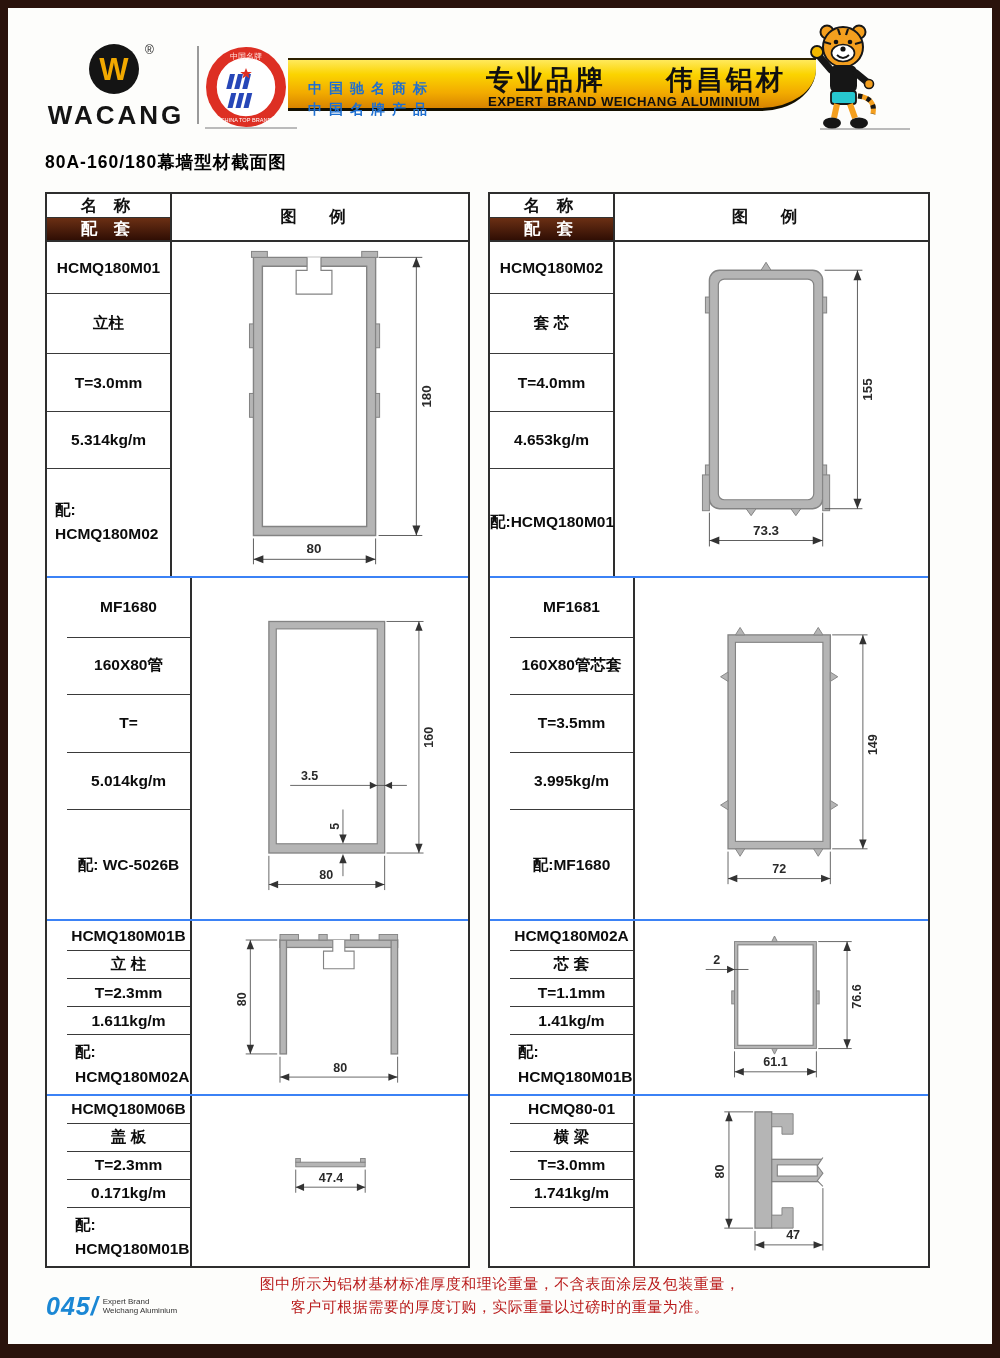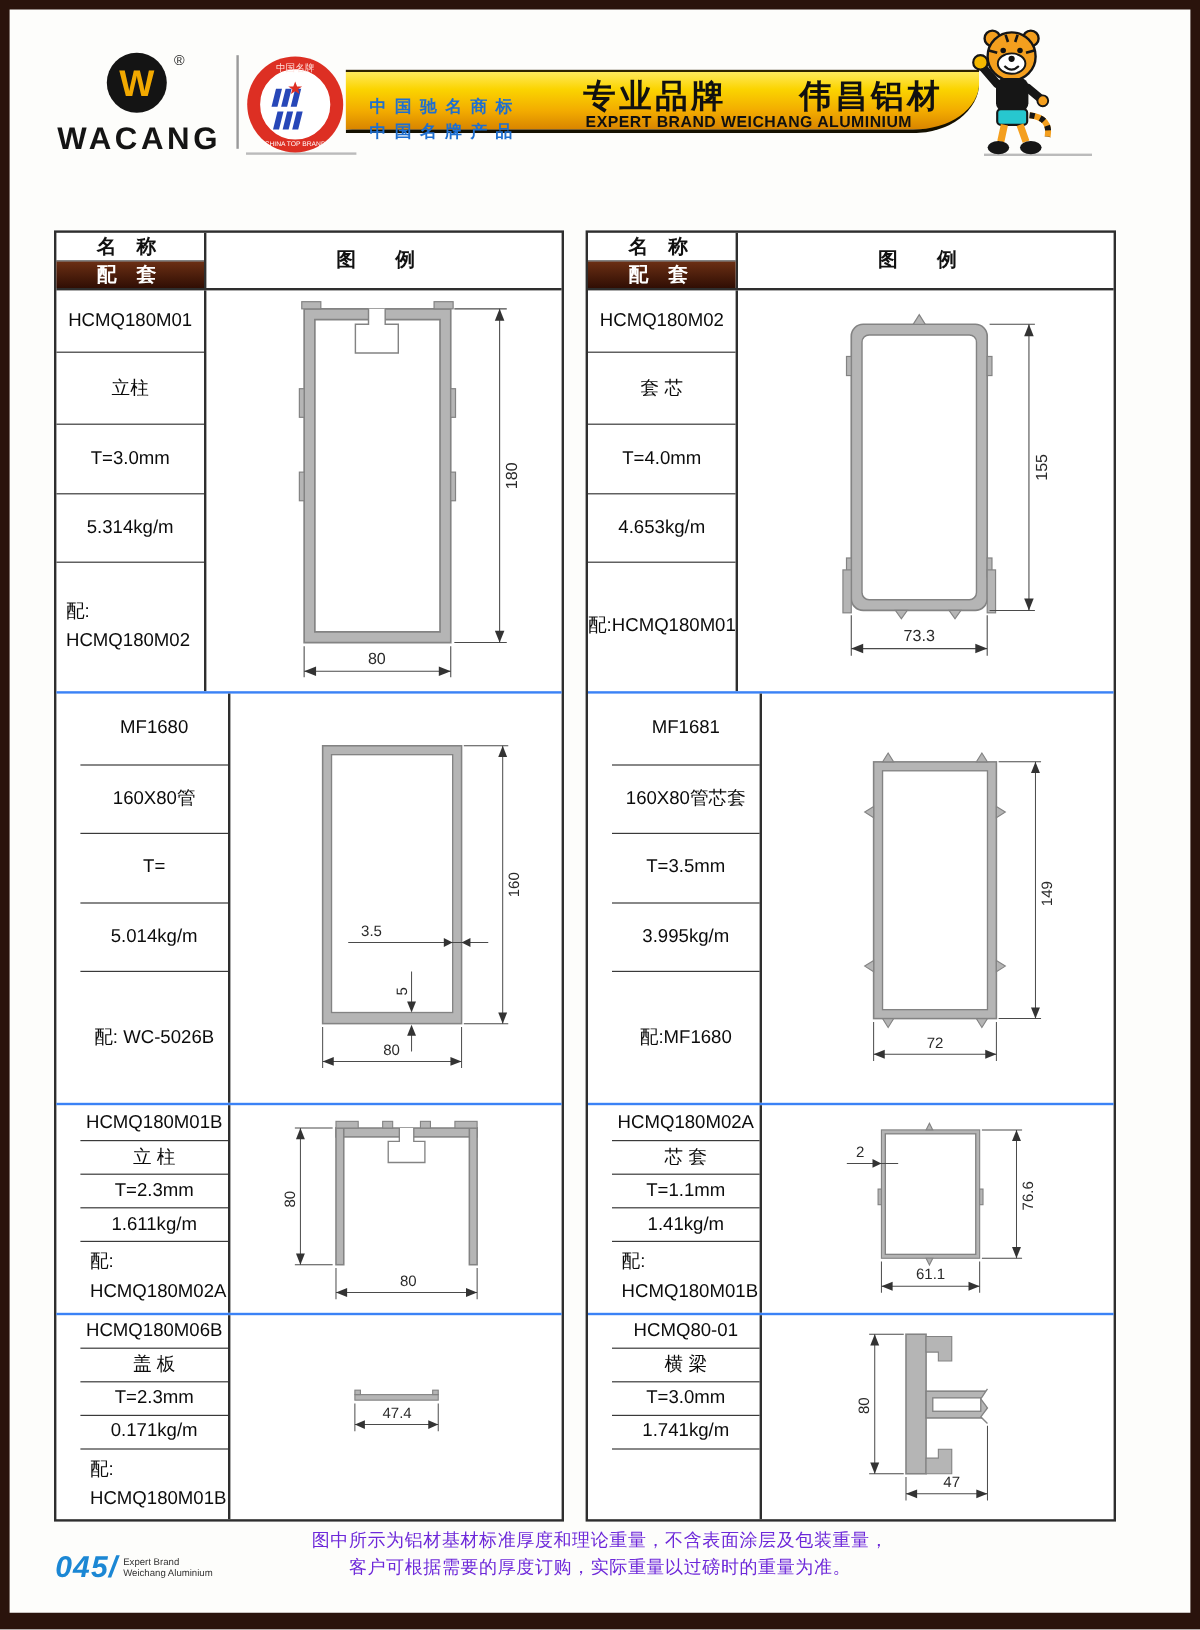--- a/index.html
+++ b/index.html
@@ -32,42 +32,42 @@
   .ptable { position:absolute; border:2px solid #2e2e2e; background:#fff; display:flex; flex-direction:column; }
   .thead { display:flex; height:48px; border-bottom:2px solid #2e2e2e; }
   .th-left { width:125px; border-right:2px solid #2e2e2e; display:flex; flex-direction:column;text-align:center; }
   .th-name { height:24px; display:flex; align-items:center; justify-content:center;
              font-size:16.5px; font-weight:bold; color:#111; border-bottom:1px solid #333; letter-spacing:6px;}
   .th-match { flex:1; display:flex; align-items:center; justify-content:center;
               background:linear-gradient(180deg,#6b2f14,#300e04); color:#fff;
               font-size:16.5px; font-weight:bold; letter-spacing:6px; }
   .th-legend { flex:1; display:flex; align-items:center; justify-content:center;
                font-size:16.5px; font-weight:bold; color:#111; letter-spacing:14px; }
-  .sec { display:flex; }
+  .sec { display:flex;font-weight:bold; }
   .sec + .sec { border-top:2px solid #3b82f6;padding-left:20px; }
   .ncol { width:125px; border-right:2px solid #2e2e2e; display:flex; flex-direction:column; }
   .ncell { border-bottom:1px solid #3a3a3a; display:flex; align-items:center; justify-content:center;
            font-size:15.5px; color:#0c0c0c; text-align:center; }
   .ncell:last-child { border-bottom:none; flex:1; }
   .ncell.match { flex-direction:column; justify-content:center; }
   .ncell.match span { display:block; width:100%; text-align:center; line-height:1.55; }
   .ncell.match.two span { text-align:left; padding-left:8px; }
   .dcol { flex:1; position:relative; }
   .dcol svg { display:block; width:100%; height:100%; }
 
   svg text.dim { font-family:"Liberation Sans",sans-serif; font-size:13.5px; fill:#2a2a2a; }
   .pf { fill:#b5b5b5; stroke:#838383; stroke-width:1.4; }
   .pfthin { fill:#b5b5b5; stroke:#838383; stroke-width:1; }
   .hole { fill:#ffffff; stroke:#838383; stroke-width:1.2; }
   .dl { stroke:#4a4a4a; stroke-width:0.9; fill:none; }
   .ah { fill:#333; stroke:none; }
 
   
   .note { position:absolute; left:180px; top:1272px; width:640px; text-align:center;
-          font-size:15px; color:#6d28d9; line-height:23px; letter-spacing:0.5px; }
+          font-size:15px; color:#b91c1c; line-height:23px; letter-spacing:0.5px; }
   .pagenum { position:absolute; left:46px; top:1292px; display:flex; align-items:flex-start; }
   .pagenum .num { color:#1b87d4; font-size:25px; font-weight:bold; font-style:italic; letter-spacing:1px; }
   .pagenum .lbl { margin-left:4px; margin-top:5px; font-size:8px; color:#333; line-height:9px; }
 </style>
 </head>
 <body>
 
 <div class="page">
   <div class="frame"></div>
 
@@ -120,20 +120,21 @@
     <path d="M50,53 L61,62" stroke="#161616" stroke-width="7" stroke-linecap="round"></path>
     <circle cx="63" cy="64" r="4.5" fill="#f49f1e" stroke="#161616" stroke-width="1.6"></circle>
     <rect x="25" y="71" width="25" height="13" rx="3" fill="#27c7cf" stroke="#161616" stroke-width="1.8"></rect>
     <path d="M31,84 L28,98 M44,84 L49,98" stroke="#f49f1e" stroke-width="6"></path>
     <ellipse cx="26" cy="103" rx="9" ry="5.5" fill="#161616"></ellipse>
     <ellipse cx="53" cy="103" rx="9" ry="5.5" fill="#161616"></ellipse>
   </svg>
   <div class="underline-l"></div>
   <div class="underline-r"></div>
 
+  <div class="page-title">80A-160/180幕墙型材截面图</div>
 
   <div class="ptable" style="left:45px; top:192px; width:425px; height:1076px;">
     <div class="thead">
       <div class="th-left">
         <div class="th-name">名  称</div>
         <div class="th-match">配  套</div>
       </div>
       <div class="th-legend">图    例</div>
     </div>
 

